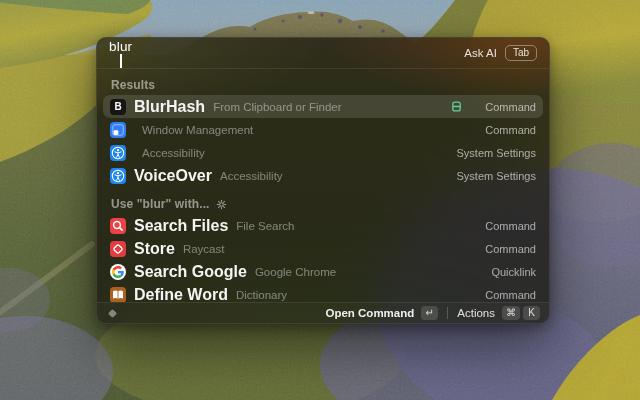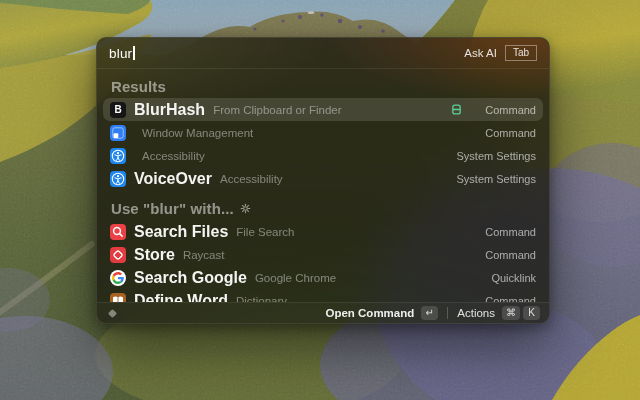--- a/index.html
+++ b/index.html
@@ -23,33 +23,33 @@
   .panel::before {
     content:""; position:absolute; inset:0; border-radius:inherit; pointer-events:none; z-index:0;
     background:
       radial-gradient(280px 90px at 94% 0%, rgba(152,62,26,0.40), transparent 70%),
       radial-gradient(300px 110px at 4% 0%, rgba(98,94,42,0.32), transparent 72%),
       radial-gradient(460px 170px at 50% 105%, rgba(44,62,30,0.28), transparent 75%);
   }
   .panel > * { position:relative; z-index:1; }
 
   .search-bar { height:30px; flex:0 0 30px; display:flex; align-items:center; padding:0 12px; }
-  .search-text { font-size:13.5px; color:#ffffff; letter-spacing:.2px; display:flex; align-items:center; }
+  .search-text { font-size:13.5px; color:#ffffff; letter-spacing:.2px; display:flex; align-items:center;flex-direction:column; }
   .caret { display:inline-block; width:1.5px; height:14px; background:#fff; margin-left:1px; animation:blink 1.1s steps(1) infinite; }
   @keyframes blink { 50% { opacity:0; } }
   .search-right { margin-left:auto; display:flex; align-items:center; gap:8px; }
   .ask-ai { font-size:11.5px; color:rgba(255,255,255,0.85); }
   .tab-badge { font-size:10px; color:rgba(255,255,255,0.85); border:1px solid rgba(255,255,255,0.38);
-    border-radius:0; padding:1px 7px 2px; line-height:11px; }
+    border-radius:5px; padding:1px 7px 2px; line-height:11px; }
 
   .divider { height:1px; flex:0 0 1px; background:rgba(255,255,255,0.08); }
 
   .list { flex:1 1 auto; overflow:hidden; padding:2px 6px 0; }
   .section-header { display:flex; align-items:center; gap:6px; padding:7px 8px 3px;
-    font-size:15px; font-weight:600; color:rgba(255,255,255,0.50); letter-spacing:.1px; }
+    font-size:12px; font-weight:600; color:rgba(255,255,255,0.50); letter-spacing:.1px; }
   .section-header.later { padding-top:10px; }
   .gear { display:inline-flex; align-items:center; cursor:pointer; }
 
   .row { height:23px; display:flex; align-items:center; padding:0 7px; border-radius:7px;
     cursor:default; }
   .row.selected { background:rgba(255,255,255,0.12); }
   .row-icon { width:16px; height:16px; border-radius:4px; flex:0 0 16px;
     display:flex; align-items:center; justify-content:center; margin-right:8px; overflow:hidden; }
   .row-icon.circle { border-radius:50%; }
   .row-title { font-size:16px; font-weight:600; color:#f4f4f2; white-space:nowrap; }

